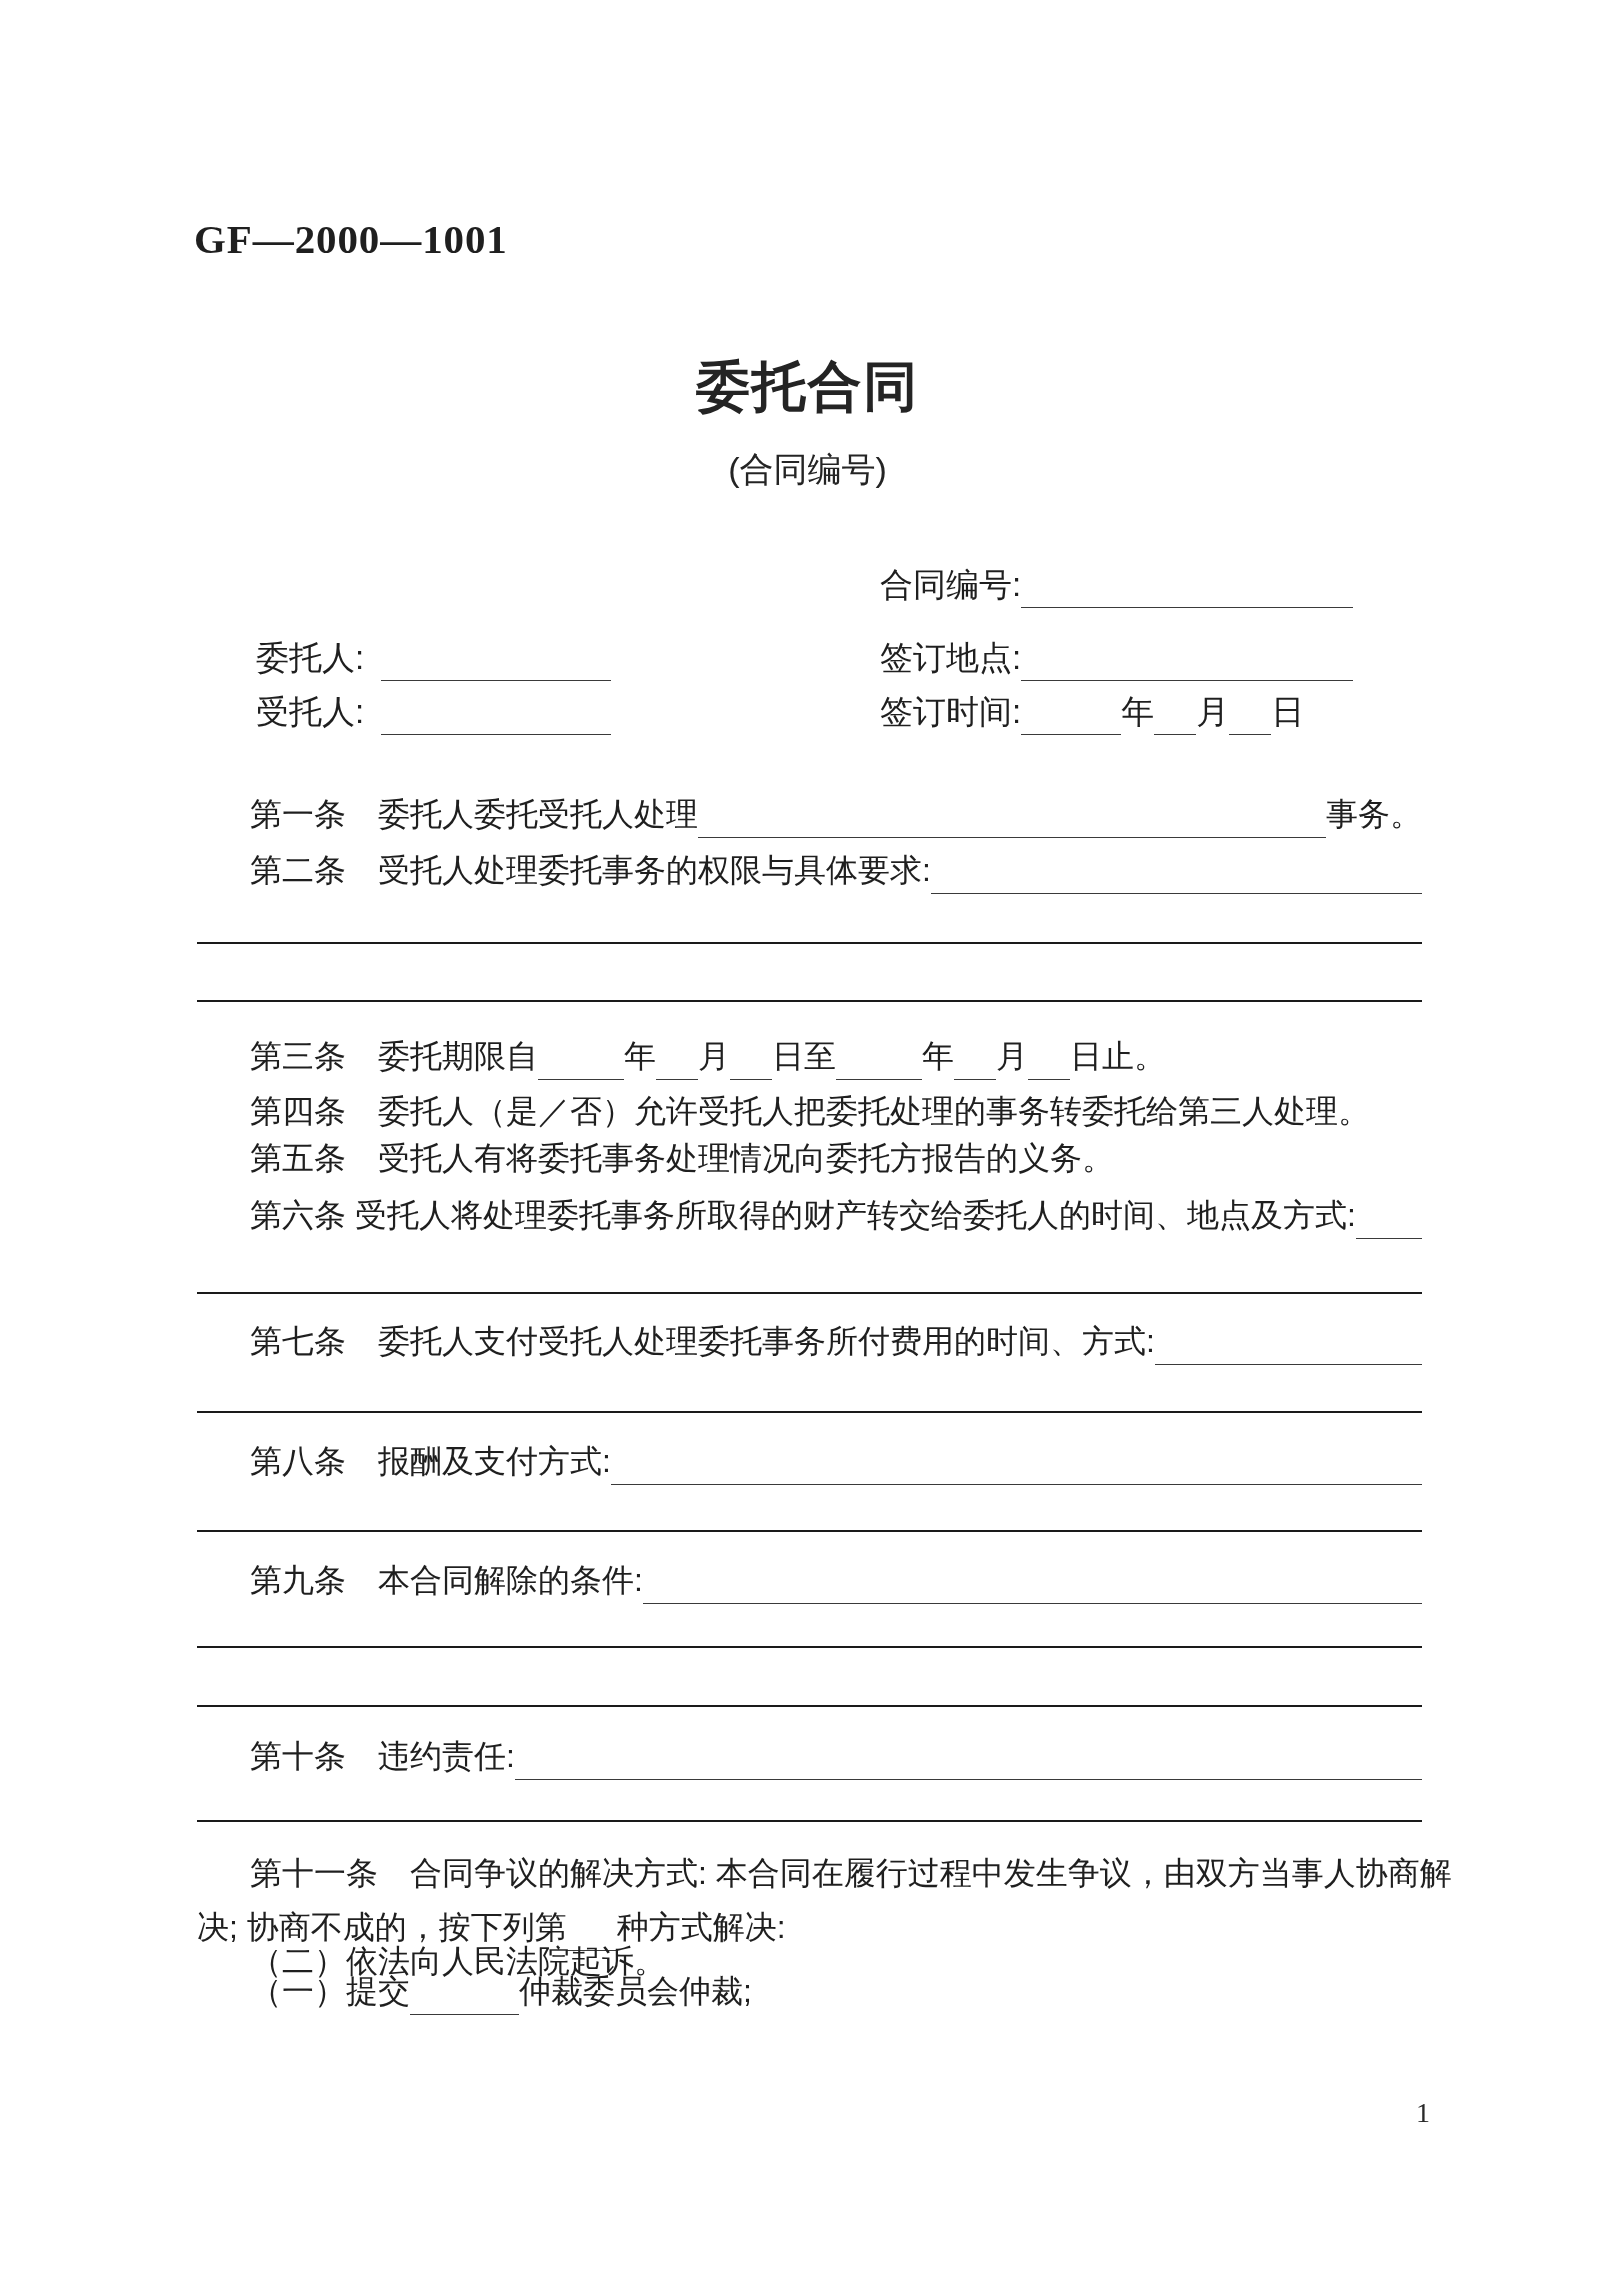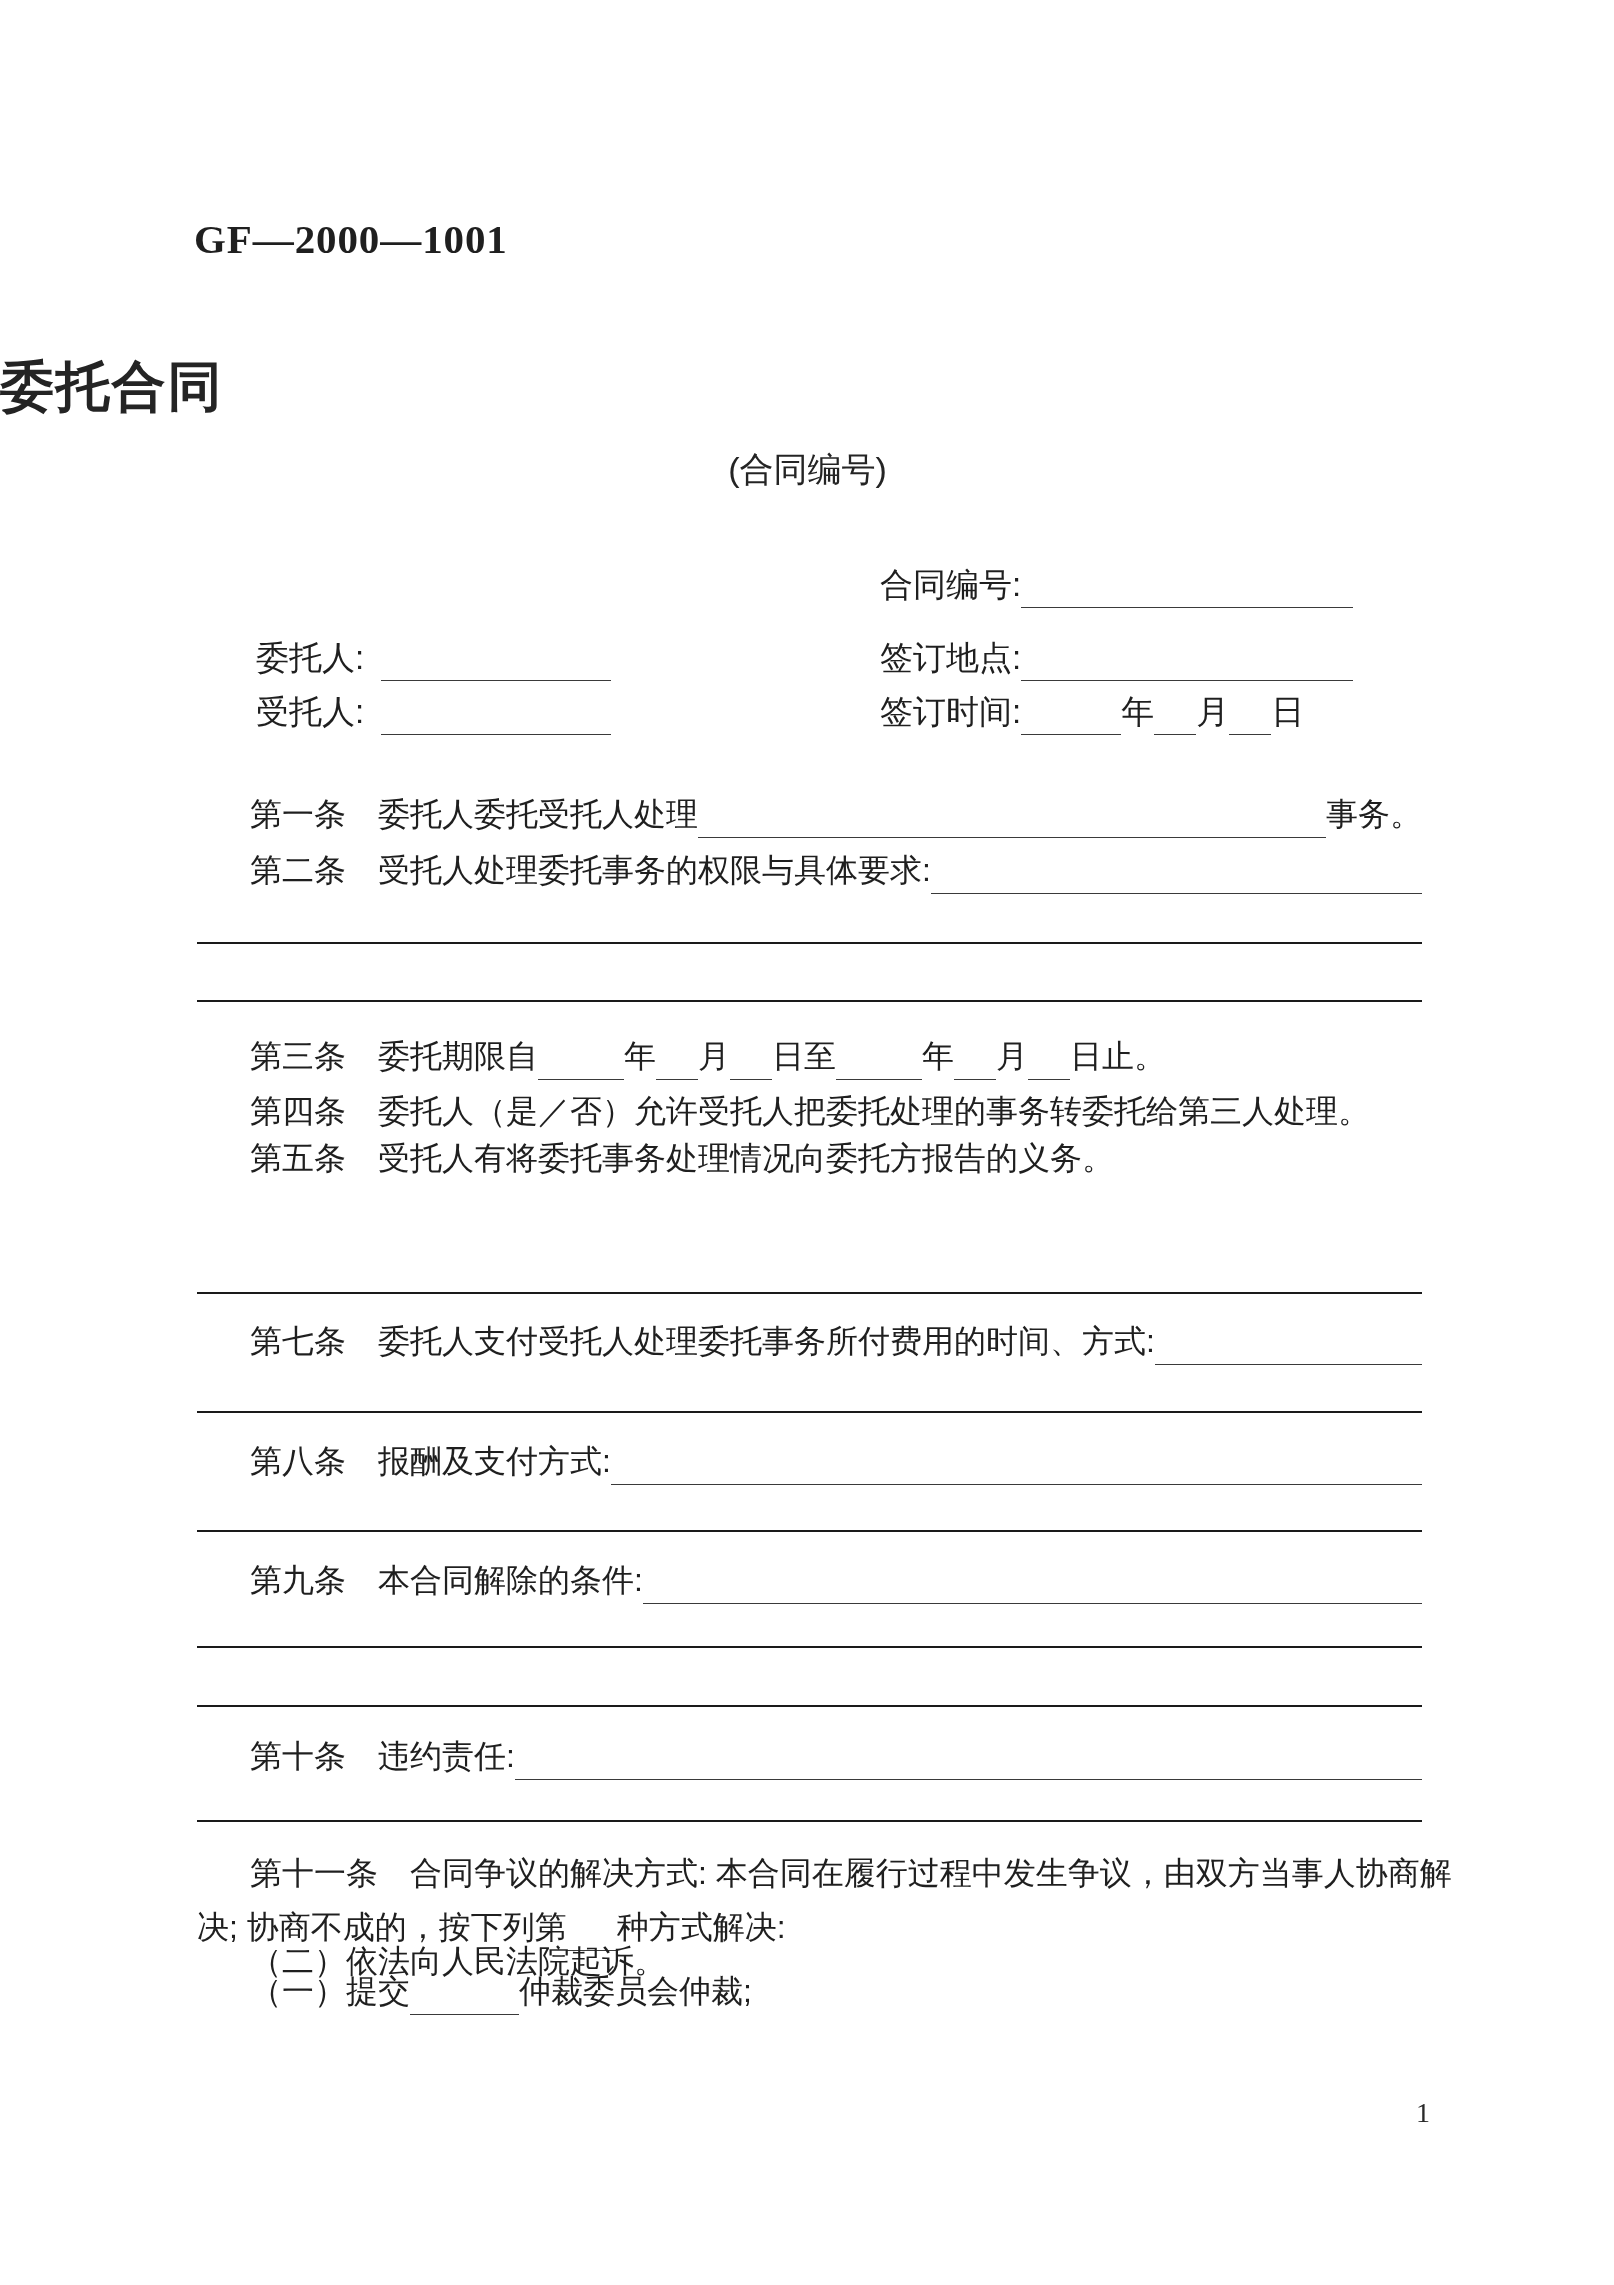--- a/index.html
+++ b/index.html
@@ -16,20 +16,21 @@
     position:absolute;
     left:194px; top:215px;
     font-family:"Liberation Serif", serif;
     font-weight:bold;
     font-size:41px;
     letter-spacing:0.9px;
   }
   .doc-title {
     position:absolute;
     left:0; right:0; top:351px;
+    text-align:center;
     font-size:54px;
     font-weight:600;
     letter-spacing:1.8px;
     color:#242424;
   }
   .doc-subtitle {
     position:absolute;
     left:0; right:0; top:447px;
     text-align:center;
     font-size:34px;
@@ -156,20 +157,24 @@
   </div>
 
   <div class="row indent" style="top:1086px;">
     <span class="t">第四条　委托人（是／否）允许受托人把委托处理的事务转委托给第三人处理。</span>
   </div>
 
   <div class="row indent" style="top:1133px;">
     <span class="t">第五条　受托人有将委托事务处理情况向委托方报告的义务。</span>
   </div>
 
+  <div class="row indent" style="top:1190px;">
+    <span class="t">第六条 受托人将处理委托事务所取得的财产转交给委托人的时间、地点及方式:</span>
+    <span class="fill"></span>
+  </div>
 
   <div class="sep" style="top:1292px;"></div>
 
   <div class="row indent" style="top:1316px;">
     <span class="t">第七条　委托人支付受托人处理委托事务所付费用的时间、方式:</span>
     <span class="fill"></span>
   </div>
 
   <div class="sep" style="top:1411px;"></div>
 

